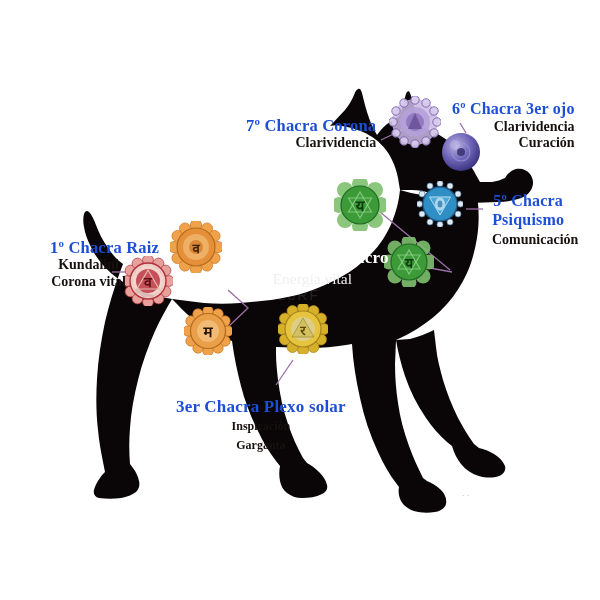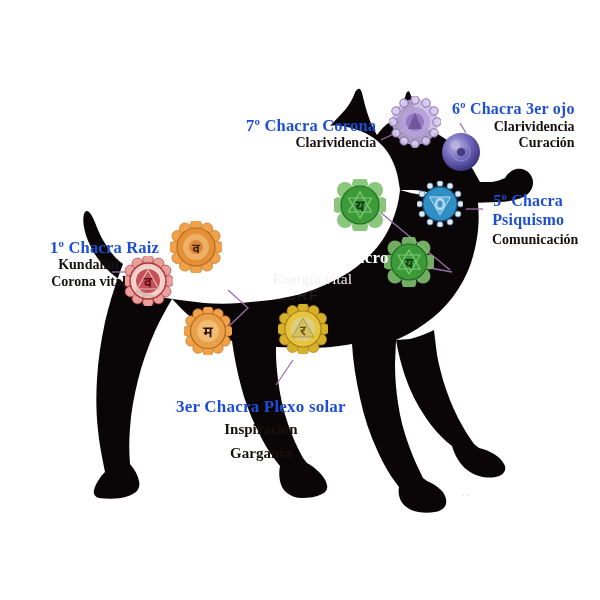--- a/index.html
+++ b/index.html
@@ -61,21 +61,21 @@
   .label.l-root   { left: 18px;  top: 238px; text-align: center; }
   .label.l-sacral { left: 236px; top: 248px; text-align: center; }
   .label.l-solar  { left: 176px; top: 364px; text-align: center; margin-top: 33px; }
 
   .label.l-crown .title  { font-size: 16.5px; }
   .label.l-sacral .title { font-size: 17px; }
   .label.l-solar .title  { font-size: 17px; }
   .label.l-heart .title  { font-size: 16.5px; }
   .label.l-root .title   { font-size: 16.5px; margin-left: 32px; }
 
-  .label.l-solar .sub { font-size: 15px; line-height: 1.6; text-align: center; }
+  .label.l-solar .sub { font-size: 12px; line-height: 1.6; text-align: center; }
   .label.l-sacral .sub { font-size: 15.5px; line-height: 1.45; }
   .label.l-heart .sub { line-height: 1.42; }
   .label.l-throat .sub { margin-top: 2px; margin-left: 14px; }
   .label.l-third .sub { text-align: right; }
   .corner-mark {
     position: absolute;
     z-index: 2;
     color: #c9c9c9;
     font-size: 9px;
     font-family: "Liberation Sans", sans-serif;

